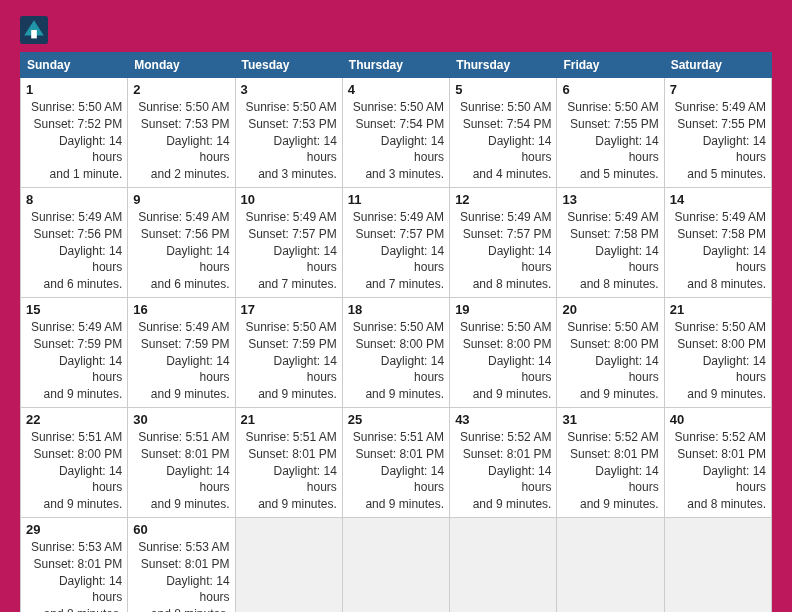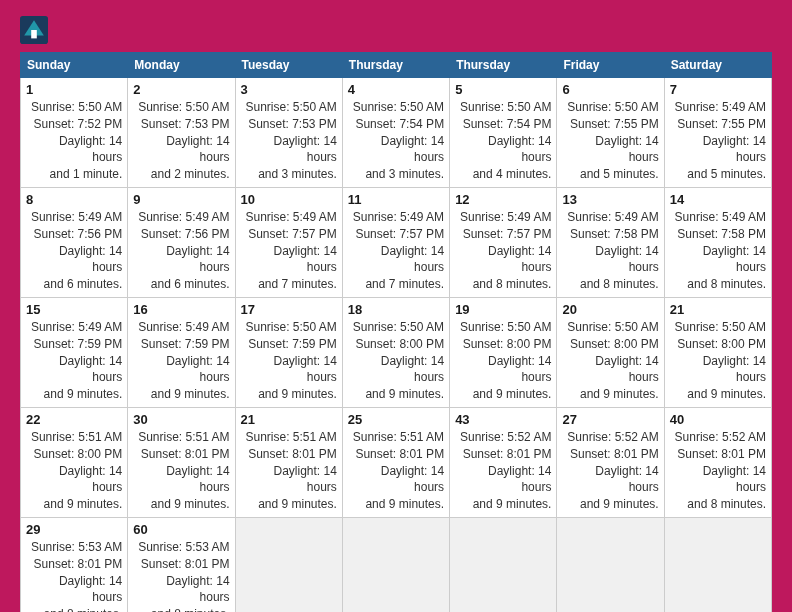--- a/index.html
+++ b/index.html
@@ -310,21 +310,21 @@
 and 9 minutes.</div>
           </td>
           <td>
             <span class="day-num">43</span>
             <div class="day-info" style="white-space: pre-line;">Sunrise: 5:52 AM
 Sunset: 8:01 PM
 Daylight: 14 hours
 and 9 minutes.</div>
           </td>
           <td>
-            <span class="day-num">27</span>
+            <span class="day-num">31</span>
             <div class="day-info" style="white-space: pre-line;">Sunrise: 5:52 AM
 Sunset: 8:01 PM
 Daylight: 14 hours
 and 9 minutes.</div>
           </td>
           <td>
             <span class="day-num">40</span>
             <div class="day-info" style="white-space: pre-line;">Sunrise: 5:52 AM
 Sunset: 8:01 PM
 Daylight: 14 hours

